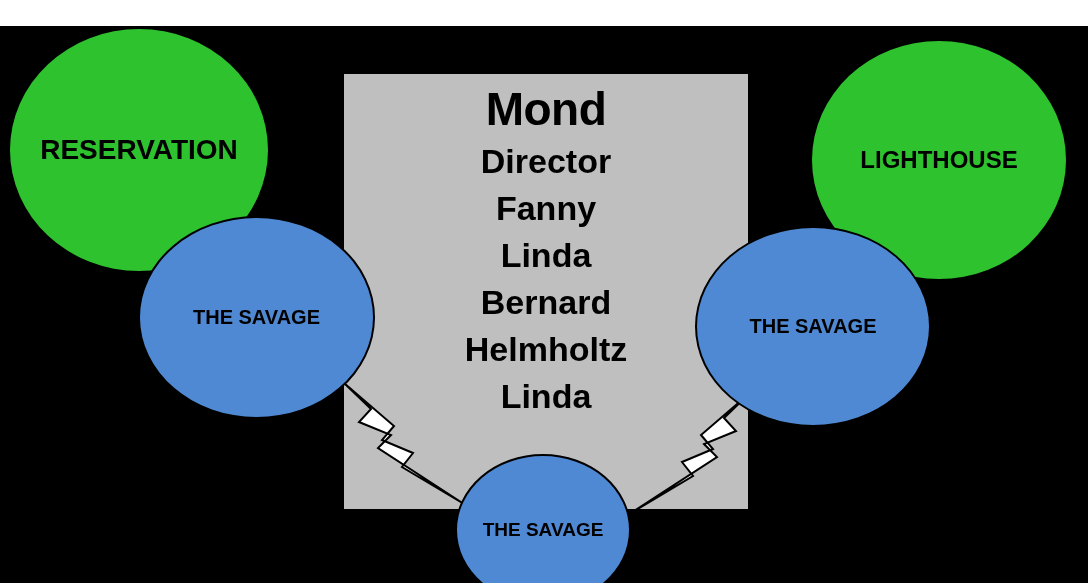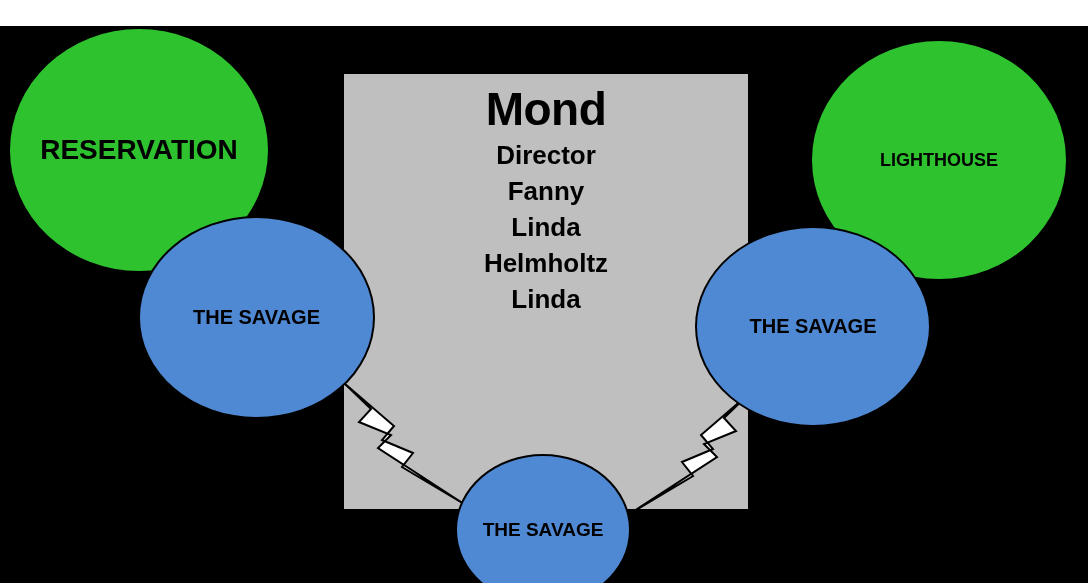--- a/index.html
+++ b/index.html
@@ -54,21 +54,21 @@
   }
   #panel-title {
     font-size: 46px;
     font-weight: bold;
     color: #000000;
     letter-spacing: -0.5px;
     line-height: 1.0;
     margin-bottom: 6px;
   }
   .panel-name {
-    font-size: 26px;
+    font-size: 34px;
     font-weight: bold;
     color: #000000;
     line-height: 1.38;
   }
 
   
   #circle-reservation {
     left: 8px;
     top: 1px;
     width: 262px;
@@ -77,21 +77,21 @@
   }
   #circle-reservation .label { font-size: 28px; }
 
   #circle-lighthouse {
     left: 810px;
     top: 13px;
     width: 258px;
     height: 242px;
     background: #2ec22e;
   }
-  #circle-lighthouse .label { font-size: 18px; }
+  #circle-lighthouse .label { font-size: 24px; }
 
   
   #circle-savage-left {
     left: 138px;
     top: 190px;
     width: 237px;
     height: 203px;
     background: #5089d3;
     z-index: 4;
   }
@@ -138,20 +138,21 @@
 <body>
 
 <div id="canvas">
 
   <div id="panel" class="shape rect">
     <div id="panel-stack">
       <div id="panel-title">Mond</div>
       <div class="panel-name">Director</div>
       <div class="panel-name">Fanny</div>
       <div class="panel-name">Linda</div>
+      <div class="panel-name">Bernard</div>
       <div class="panel-name">Helmholtz</div>
       <div class="panel-name">Linda</div>
     </div>
   </div>
 
   <svg class="arrow-layer" viewBox="0 0 1088 583" xmlns="http://www.w3.org/2000/svg">
 
     <polygon class="arrow-shape" points="344,357 371,383 359,396 391,409 378,422 464,478 402,441 413,427 382,414 394,400"></polygon>
 
     <polygon class="arrow-shape" points="751,366 724,392 736,405 704,418 717,431 631,487 693,450 682,436 713,423 701,409"></polygon>

